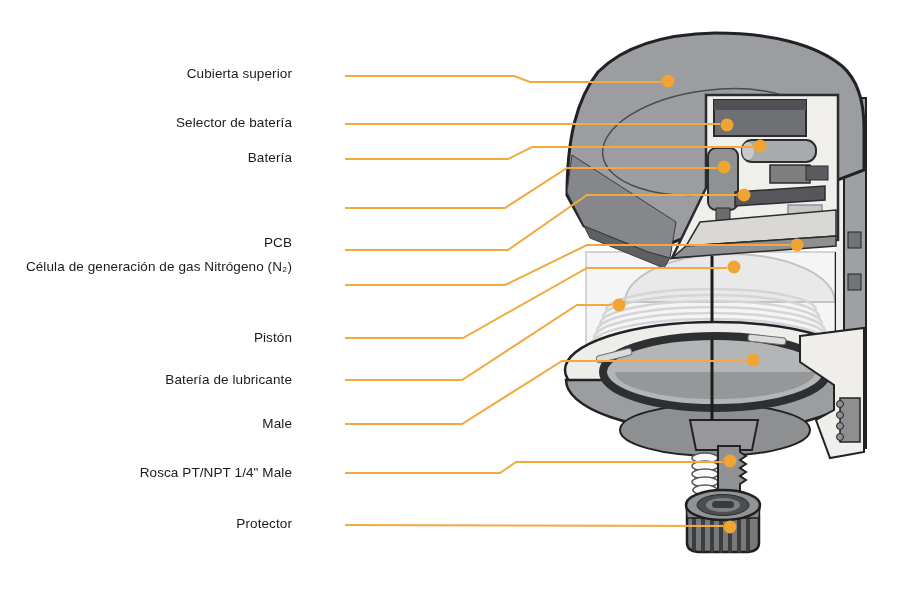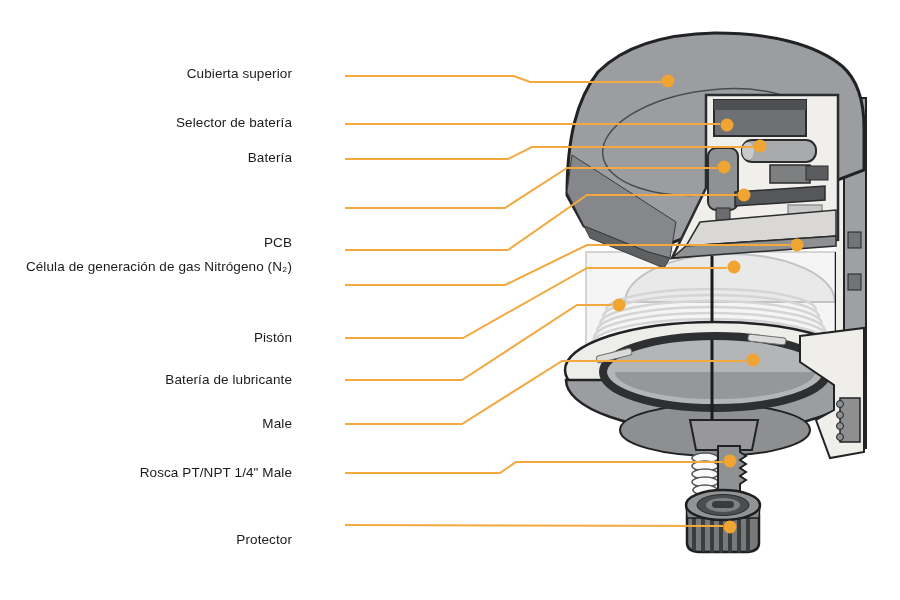--- a/index.html
+++ b/index.html
@@ -181,14 +181,14 @@
 
   <div class="part-label" style="top:65px">Cubierta  superior</div>
   <div class="part-label" style="top:114px">Selector de batería</div>
   <div class="part-label" style="top:149px">Batería</div>
   <div class="part-label" style="top:234px">PCB</div>
   <div class="part-label" style="top:258px">Célula de generación de gas Nitrógeno (N₂)</div>
   <div class="part-label" style="top:329px">Pistón</div>
   <div class="part-label" style="top:371px">Batería de lubricante</div>
   <div class="part-label" style="top:415px">Male</div>
   <div class="part-label" style="top:464px">Rosca PT/NPT 1/4" Male</div>
-  <div class="part-label" style="top:531px">Protector</div>
+  <div class="part-label" style="top:515px">Protector</div>
 </div>
 
 </body></html>

